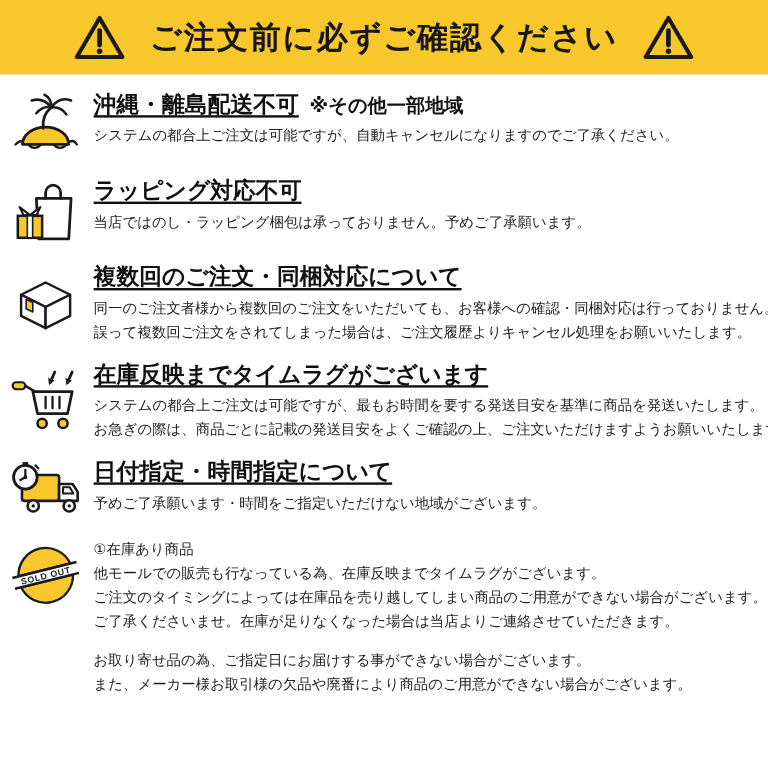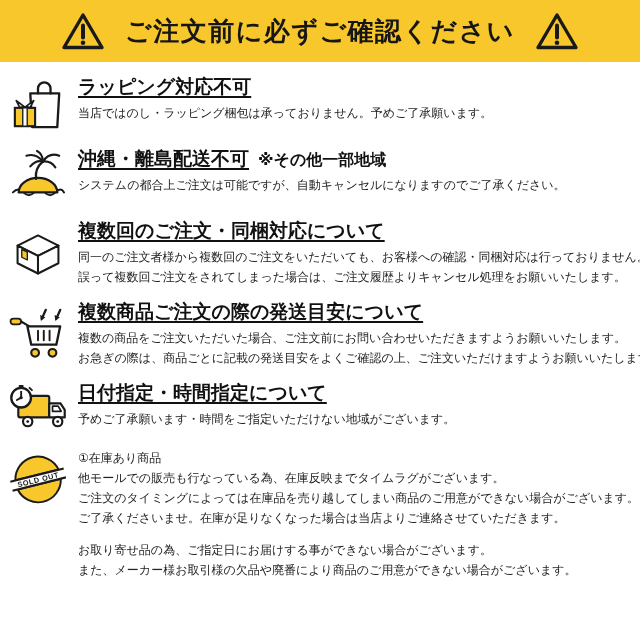--- a/index.html
+++ b/index.html
@@ -91,54 +91,54 @@
         <circle cx="22" cy="31.8" r="2.3" fill="#1a1a1a"></circle>
       </svg>
     </span>
   </div>
 
   <div class="sections">
 
     <div class="section sec-gap-lg">
       <div class="icon-col">
         <svg width="54" height="54" viewBox="0 0 56 56">
-          <path d="M20 17 H50 L48 52 H22 Z" fill="#fff" stroke="#1a1a1a" stroke-width="2.4" stroke-linejoin="round"></path>
-          <path class="ic-stroke" stroke-width="2.4" d="M28 17 v-5 a6.5 6.5 0 0 1 13 0 v5"></path>
-          <rect x="4" y="32" width="21" height="19" fill="#F8C72C" stroke="#1a1a1a" stroke-width="2.2"></rect>
-          <rect x="12.2" y="32" width="4.6" height="19" fill="#fff" stroke="#1a1a1a" stroke-width="1.4"></rect>
-          <path d="M14 31 l-8.5 -6.5 l3.5 7 Z" fill="#fff" stroke="#1a1a1a" stroke-width="1.8" stroke-linejoin="round"></path>
-          <path d="M15 31 l8.5 -6.5 l-3.5 7 Z" fill="#fff" stroke="#1a1a1a" stroke-width="1.8" stroke-linejoin="round"></path>
-        </svg>
-      </div>
-      <div class="content">
-        <div class="title-row">
-          <span class="sec-title">ラッピング対応不可</span>
-        </div>
-        <div class="body-line">当店ではのし・ラッピング梱包は承っておりません。予めご了承願います。</div>
-      </div>
-    </div>
-
-    <div class="section sec-gap-lg">
-      <div class="icon-col">
-        <svg width="54" height="54" viewBox="0 0 56 56">
           <path class="ic-stroke" stroke-width="2" d="M2 45 q5.5 -6 11 0 t11 0 t11 0 t11 0 t9 0"></path>
           <path d="M8 45 A20 15 0 0 1 48 45 Z" fill="#F8C72C" stroke="#1a1a1a" stroke-width="2.4" stroke-linejoin="round"></path>
           <path class="ic-stroke" stroke-width="2.4" d="M26 31 Q24.5 20 33 13"></path>
           <path class="ic-stroke" stroke-width="2.2" d="M33 13 Q26 4 16 7"></path>
           <path class="ic-stroke" stroke-width="2.2" d="M33 13 Q40 3 50 7"></path>
           <path class="ic-stroke" stroke-width="2.2" d="M33 13 Q26 11 20 18"></path>
           <path class="ic-stroke" stroke-width="2.2" d="M33 13 Q41 12 46 19"></path>
           <path class="ic-stroke" stroke-width="2.2" d="M33 13 Q33 5 27 2"></path>
         </svg>
       </div>
       <div class="content">
         <div class="title-row">
           <span class="sec-title">沖縄・離島配送不可</span><span class="sec-title-suffix">※その他一部地域</span>
         </div>
         <div class="body-line">システムの都合上ご注文は可能ですが、自動キャンセルになりますのでご了承ください。</div>
+      </div>
+    </div>
+
+    <div class="section sec-gap-lg">
+      <div class="icon-col">
+        <svg width="54" height="54" viewBox="0 0 56 56">
+          <path d="M20 17 H50 L48 52 H22 Z" fill="#fff" stroke="#1a1a1a" stroke-width="2.4" stroke-linejoin="round"></path>
+          <path class="ic-stroke" stroke-width="2.4" d="M28 17 v-5 a6.5 6.5 0 0 1 13 0 v5"></path>
+          <rect x="4" y="32" width="21" height="19" fill="#F8C72C" stroke="#1a1a1a" stroke-width="2.2"></rect>
+          <rect x="12.2" y="32" width="4.6" height="19" fill="#fff" stroke="#1a1a1a" stroke-width="1.4"></rect>
+          <path d="M14 31 l-8.5 -6.5 l3.5 7 Z" fill="#fff" stroke="#1a1a1a" stroke-width="1.8" stroke-linejoin="round"></path>
+          <path d="M15 31 l8.5 -6.5 l-3.5 7 Z" fill="#fff" stroke="#1a1a1a" stroke-width="1.8" stroke-linejoin="round"></path>
+        </svg>
+      </div>
+      <div class="content">
+        <div class="title-row">
+          <span class="sec-title">ラッピング対応不可</span>
+        </div>
+        <div class="body-line">当店ではのし・ラッピング梱包は承っておりません。予めご了承願います。</div>
       </div>
     </div>
 
     <div class="section sec-gap-md">
       <div class="icon-col">
         <svg width="52" height="52" viewBox="0 0 56 56">
           <path d="M28 8 L50 19 L28 30 L6 19 Z" fill="#fff" stroke="#1a1a1a" stroke-width="2.2" stroke-linejoin="round"></path>
           <path d="M6 19 V38 L28 49 V30 Z" fill="#fff" stroke="#1a1a1a" stroke-width="2.2" stroke-linejoin="round"></path>
           <path d="M50 19 V38 L28 49 V30 Z" fill="#fff" stroke="#1a1a1a" stroke-width="2.2" stroke-linejoin="round"></path>
           <path d="M10.5 23 l6 3 v8.5 l-6 -3 Z" fill="#F8C72C" stroke="#1a1a1a" stroke-width="1.4" stroke-linejoin="round"></path>
@@ -165,23 +165,23 @@
           <circle cx="27" cy="46.5" r="4" fill="#F8C72C" stroke="#1a1a1a" stroke-width="2.2"></circle>
           <circle cx="45" cy="46.5" r="4" fill="#F8C72C" stroke="#1a1a1a" stroke-width="2.2"></circle>
           <line class="ic-stroke" stroke-width="2.4" x1="38" y1="2" x2="34" y2="11"></line>
           <path d="M33 13.5 l-0.8 -6.2 l5.4 2.2 Z" fill="#1a1a1a"></path>
           <line class="ic-stroke" stroke-width="2.4" x1="53" y1="2" x2="49" y2="11"></line>
           <path d="M48 13.5 l-0.8 -6.2 l5.4 2.2 Z" fill="#1a1a1a"></path>
         </svg>
       </div>
       <div class="content">
         <div class="title-row">
-          <span class="sec-title">複数商品ご注文の際の発送目安について</span>
-        </div>
-        <div class="body-line">複数の商品をご注文いただいた場合、ご注文前にお問い合わせいただきますようお願いいたします。</div>
+          <span class="sec-title">在庫反映までタイムラグがございます</span>
+        </div>
+        <div class="body-line">システムの都合上ご注文は可能ですが、最もお時間を要する発送目安を基準に商品を発送いたします。</div>
         <div class="body-line">お急ぎの際は、商品ごとに記載の発送目安をよくご確認の上、ご注文いただけますようお願いいたします。</div>
       </div>
     </div>
 
     <div class="section sec-gap-lg">
       <div class="icon-col">
         <svg width="60" height="50" viewBox="0 0 64 52">
           <rect x="11" y="13" width="33" height="23" rx="2" fill="#F8C72C" stroke="#1a1a1a" stroke-width="2.3"></rect>
           <path d="M44 21 H56 L60.5 28 V36 H44 Z" fill="#fff" stroke="#1a1a1a" stroke-width="2.3" stroke-linejoin="round"></path>
           <path d="M47.5 24 h6 l3.2 5.5 h-9.2 Z" fill="#fff" stroke="#1a1a1a" stroke-width="1.8" stroke-linejoin="round"></path>

